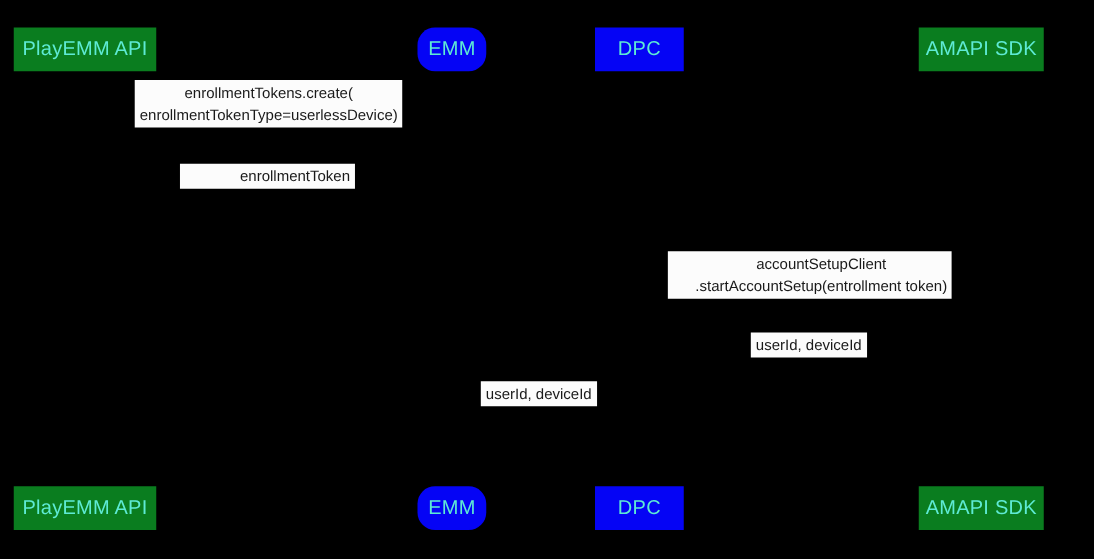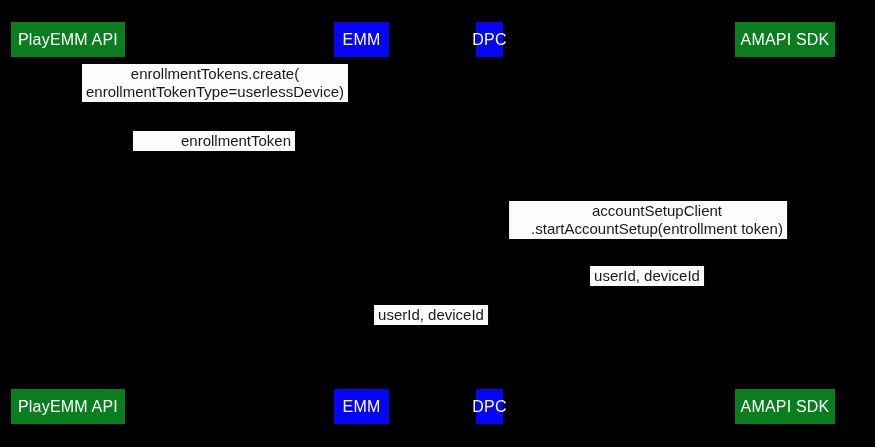--- a/index.html
+++ b/index.html
@@ -14,42 +14,42 @@
     height: 447px;
     background: #000000;
     overflow: hidden;
   }
   .actor {
     position: absolute;
     height: 35px;
     display: flex;
     align-items: center;
     justify-content: center;
-    color: #ffffff;
+    color: #5eead4;
     font-size: 16px;
     letter-spacing: 0.2px;
     box-sizing: border-box;
   }
   .actor.green { background: #0A7D1F; }
   .actor.blue  { background: #0504F5; }
   .msg {
     position: absolute;
     transform: translateX(-50%);
     background: #FCFCFC;
     color: #1A1A1A;
-    font-size: 15px;
+    font-size: 12px;
     line-height: 18px;
     padding: 1px 4px;
     white-space: pre;
     text-align: center;
   }
   
   .a-playemm { left: 11px;  width: 114px; }
-  .a-emm     { left: 334px; width: 55px; }
-  .a-dpc     { left: 476px; width: 27px; }
+  .a-emm     { left: 334px; width: 55px; border-radius: 14px; }
+  .a-dpc     { left: 476px; width: 71px; }
   .a-amapi   { left: 735px; width: 100px; }
   .row-top    { top: 22px; }
   .row-bottom { top: 389px; }
   
   .m0 { left: 215px; top: 64px; }
   .m1 { left: 214px; top: 131px; padding-left: 48px; }
   .m2 { left: 431px; top: 170px; }
   .m3 { left: 648px; top: 201px; padding-left: 22px; }
   .m4 { left: 647px; top: 266px; }
   .m5 { left: 431px; top: 305px; }

